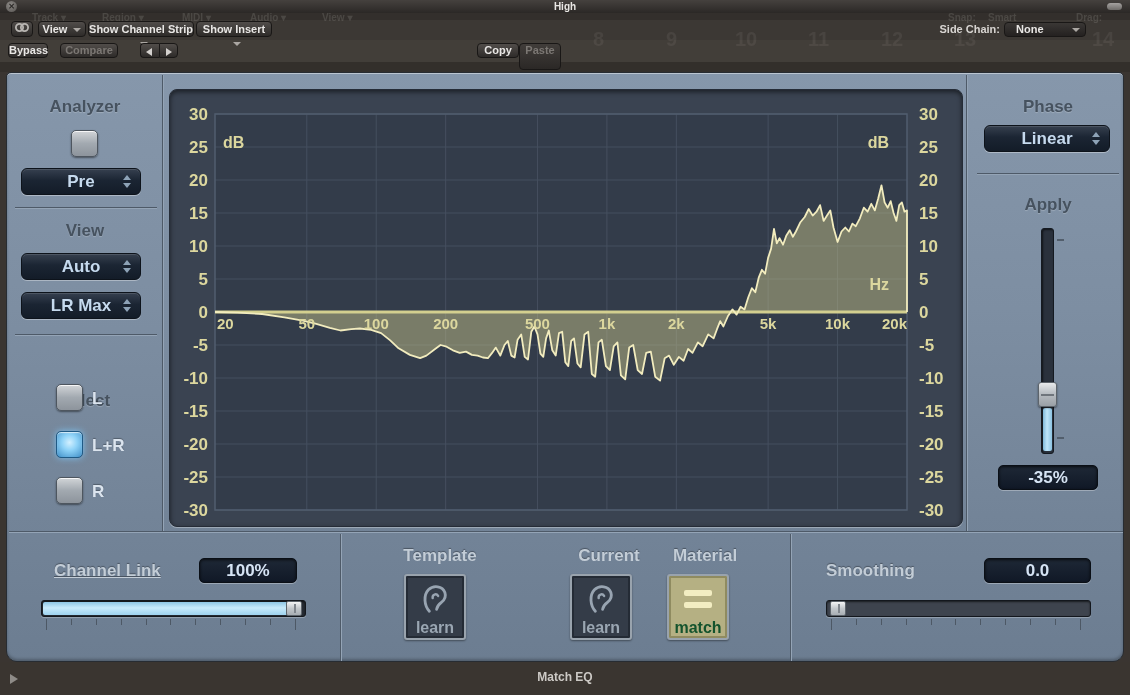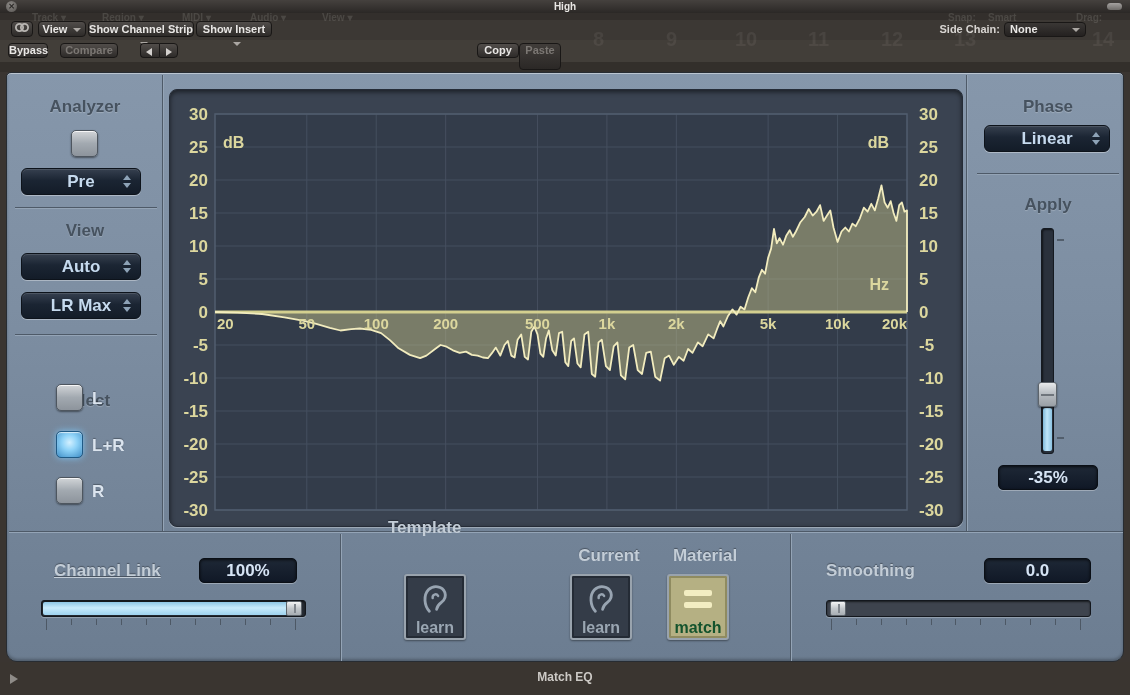--- a/index.html
+++ b/index.html
@@ -33,21 +33,21 @@
               border-radius:4px; color:#e9e7e5; font-size:11px; font-weight:bold; text-align:center; }
   .dim { color:#7b7773 !important; }
   .chev { display:inline-block; width:0; height:0; border-left:4px solid transparent;
           border-right:4px solid transparent; border-top:4px solid #aba7a3; margin-left:6px; vertical-align:1px; }
   .linkbtn { left:11px; top:21px; width:22px; height:16px; line-height:14px; }
   .viewbtn { left:38px; top:21px; width:48px; height:16px; line-height:14px; }
   .scsbtn  { left:88px; top:21px; width:106px; height:16px; line-height:14px; }
   .insbtn  { left:196px; top:21px; width:76px; height:16px; line-height:14px; }
   .sclabel { position:absolute; left:925px; top:23px; width:75px; text-align:right; color:#d8d5d2;
              font-size:11px; font-weight:bold; }
-  .scdrop  { left:1004px; top:22px; width:82px; height:15px; line-height:13px; text-align:left; padding-left:5px;
+  .scdrop  { left:1004px; top:22px; width:82px; height:15px; line-height:13px; text-align:left; padding-left:11px;
              background:linear-gradient(#3a3735,#242120); }
   .scdrop .chev{ position:absolute; right:5px; top:5px; }
 
   .bypassbtn { left:8px; top:43px; width:40px; height:15px; line-height:13px; }
   .comparebtn{ left:60px; top:43px; width:58px; height:15px; line-height:13px; }
   .navgrp { position:absolute; left:140px; top:43px; width:38px; height:15px; display:flex; }
   .navgrp .nb { flex:1; background:linear-gradient(#514d4a,#2e2b29); border:1px solid #191716; position:relative; }
   .navgrp .nb:first-child{ border-radius:4px 0 0 4px; border-right:none; }
   .navgrp .nb:last-child{ border-radius:0 4px 4px 0; }
   .tri-l { position:absolute; left:5px; top:3.5px; width:0; height:0; border-top:4px solid transparent;
@@ -354,21 +354,21 @@
         <span></span>
         <span></span>
         <span></span>
         <span></span>
         <span></span>
         <span></span>
         <span></span>
         <span class="tall"></span>
       </div>
 
-    <div class="lite-label" style="left:381px; top:445px; width:104px; text-align:left;">Template</div>
+    <div class="lite-label" style="left:381px; top:473px; width:104px; text-align:center;">Template</div>
     <div class="lite-label" style="left:550px; top:473px; width:104px; text-align:center;">Current</div>
     <div class="lite-label" style="left:646px; top:473px; width:104px; text-align:center;">Material</div>
 
     <div class="bigbtn" style="left:397px; top:501px;">
       <span class="earwrap">
         <svg width="30" height="32" viewBox="0 0 30 34">
           <path d="M9,29 C3.5,23 2.5,12 8,6.2 C13.5,0.8 23,2.2 25.5,9 C27,13.5 25,17 21.8,19.4 C18.8,21.6 17.2,23 16.7,27" fill="none" stroke="#98a4b1" stroke-width="3" stroke-linecap="round"></path>
           <path d="M12.5,15 C12,11.2 16.3,9.6 18.3,12.6" fill="none" stroke="#98a4b1" stroke-width="2.6" stroke-linecap="round"></path>
         </svg>
       </span>

